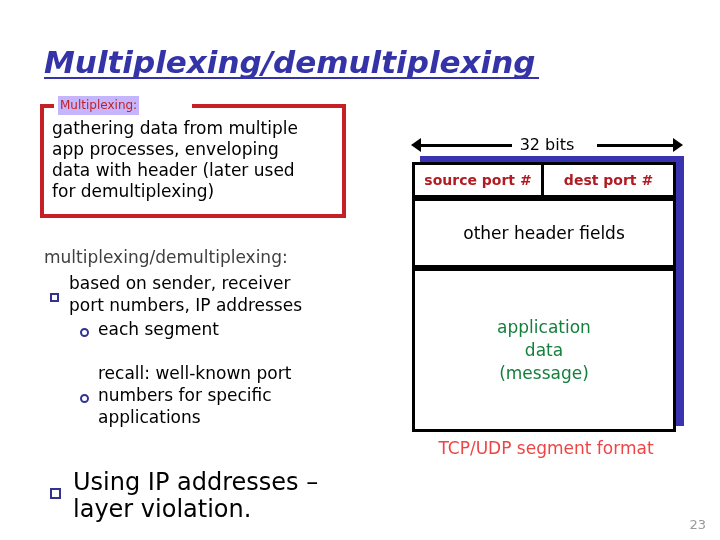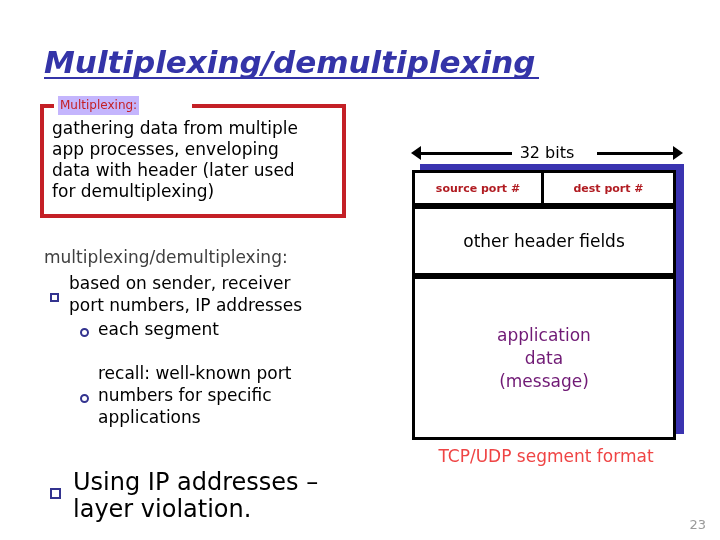--- a/index.html
+++ b/index.html
@@ -139,21 +139,21 @@
   #bullet-4 .bullet-sq {
     width: 11px; height: 11px;
     margin-top: 8px; margin-right: 12px;
   }
   #bullet-4 .bullet-text { font-size: 24px; line-height: 27px; margin-top: 13px; }
 
   
   #diagram {
     position: absolute;
     left: 396px;
-    top: 138px;
+    top: 130px;
     width: 300px;
     height: 320px;
   }
 
   
   #bits-measure {
     position: absolute;
     left: 15px;
     top: 4px;
     width: 272px;
@@ -223,40 +223,40 @@
     height: 36px;
     display: flex;
     flex-direction: row;
     padding: 0;
   }
   .port-cell {
     flex: 1 1 50%;
     display: flex;
     align-items: center;
     justify-content: center;
-    font-size: 11px;
+    font-size: 14px;
     font-weight: bold;
     color: #b11c22;
     height: 100%;
     box-sizing: border-box;
   }
   .port-cell.first { border-right: 3px solid #000000; }
 
   #other-header {
     top: 36px;
     height: 70px;
     font-size: 17px;
     color: #000000;
   }
   #app-data {
     top: 106px;
     height: 164px;
     font-size: 17px;
     line-height: 23px;
-    color: #701a75;
+    color: #15803d;
   }
   #app-data .ln { display: block; }
 
   #segment-caption {
     position: absolute;
     left: 0;
     right: 0;
     top: 308px;
     text-align: center;
     font-size: 17px;

